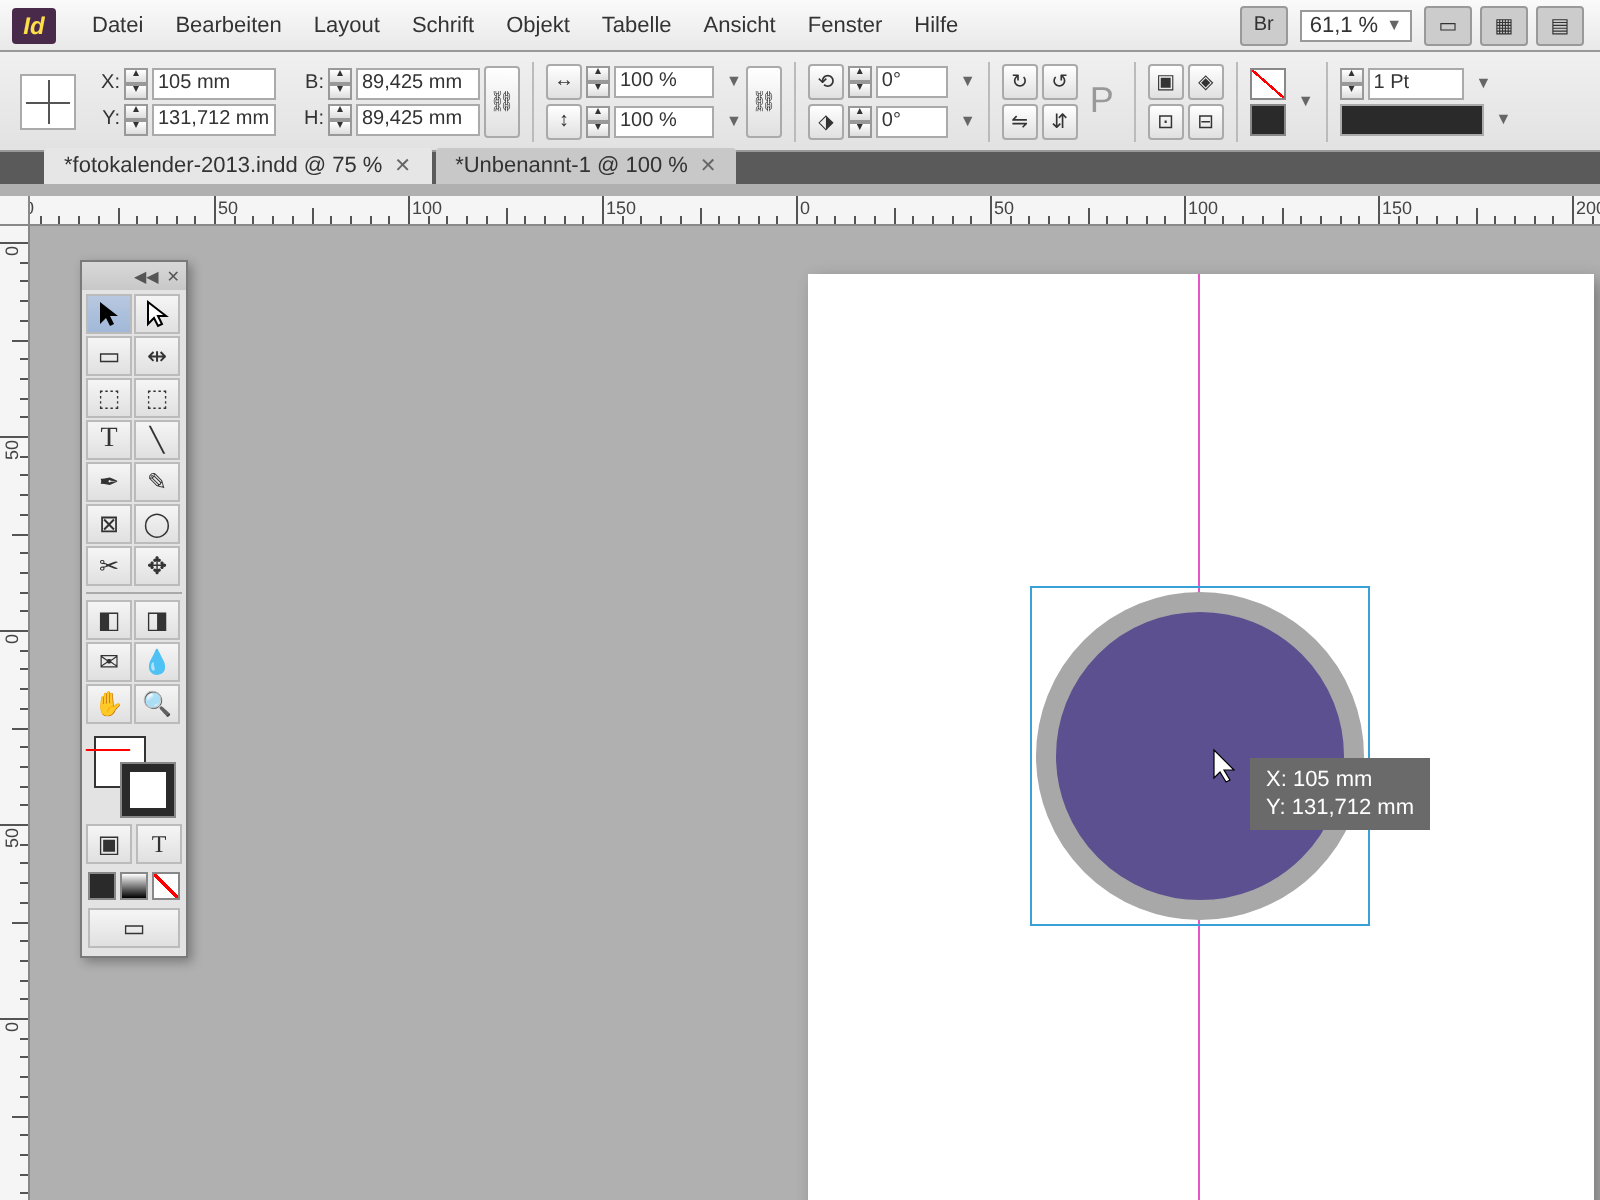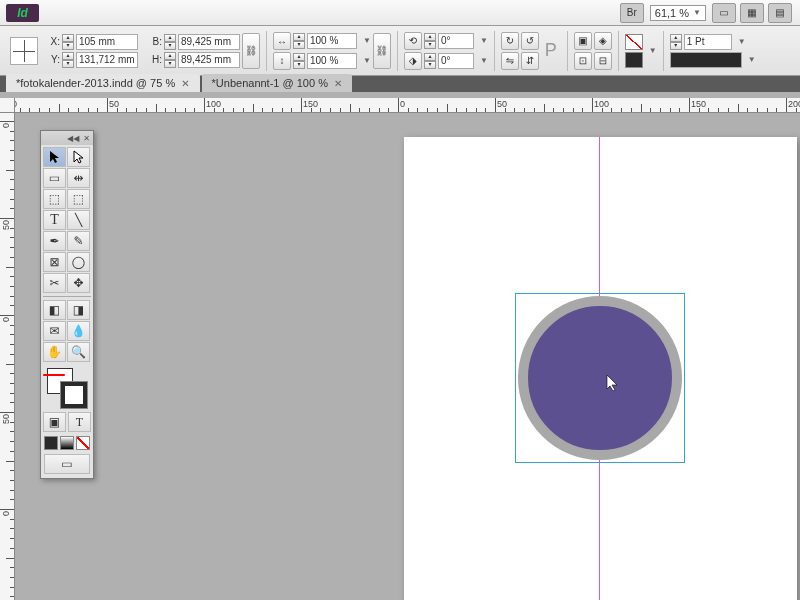--- a/index.html
+++ b/index.html
@@ -1,39 +1,39 @@
 <!DOCTYPE html>
 <html><head>
 <meta charset="utf-8">
 <style>
 *{box-sizing:border-box;margin:0;padding:0;font-family:Tahoma,Arial,sans-serif;font-size:11px;color:#333;user-select:none}
 body{width:800px;height:600px;background:#b0b0b0;overflow:hidden;position:relative}
 .menubar{height:26px;background:linear-gradient(#fafafa,#e9e9e9);display:flex;align-items:center;padding:0 6px;border-bottom:1px solid #999}
-.id-logo{width:33px;height:18px;background:#4a2a4a;color:#22c55e;display:flex;align-items:center;justify-content:center;font-weight:bold;font-style:italic;font-size:12px;margin-right:10px;border-radius:2px}
+.id-logo{width:22px;height:18px;background:#4a2a4a;color:#fde047;display:flex;align-items:center;justify-content:center;font-weight:bold;font-style:italic;font-size:12px;margin-right:10px;border-radius:2px}
 .menu-item{padding:4px 8px;cursor:default}
 .menubar .spacer{flex:1}
 .app-btn{width:24px;height:20px;background:#ccc;border:1px solid #999;margin:0 2px;display:flex;align-items:center;justify-content:center;font-size:10px;border-radius:2px}
 .zoom-box{display:inline-flex;align-items:center;border:1px solid #999;background:#fff;padding:1px 4px;margin:0 4px}
 .dropdown-arrow{font-size:8px;margin-left:4px;color:#666}
 .control-bar{height:50px;background:linear-gradient(#f0f0f0,#e2e2e2);border-bottom:1px solid #999;display:flex;align-items:center;padding:2px 10px;gap:2px}
 .ref-icon{width:28px;height:28px;background:#fff;border:1px solid #aaa;margin-right:4px;position:relative}
 .ref-icon::before,.ref-icon::after{content:"";position:absolute;background:#555}
 .ref-icon::before{left:2px;right:2px;top:50%;height:1px}
 .ref-icon::after{top:2px;bottom:2px;left:50%;width:1px}
 .dim-group{display:flex;flex-direction:column;gap:2px}
 .dim-row{display:flex;align-items:center;gap:2px}
 .dim-label{width:16px;font-size:10px;text-align:right}
 .dim-input{width:62px;height:16px;border:1px solid #aaa;background:#fff;padding:0 2px;font-size:10px}
 .stepper{display:flex;flex-direction:column}
 .step-btn{width:12px;height:8px;background:linear-gradient(#fff,#ddd);border:1px solid #999;font-size:6px;line-height:5px;text-align:center}
 .sep{width:1px;height:40px;background:#bbb;margin:0 4px}
 .pct-row{display:flex;align-items:center;gap:2px}
 .pct-input{width:50px;height:16px;border:1px solid #aaa;background:#fff;padding:0 2px;font-size:10px}
 .small-icon{width:18px;height:18px;background:linear-gradient(#fff,#e0e0e0);border:1px solid #aaa;display:flex;align-items:center;justify-content:center;font-size:10px;border-radius:2px}
-.tabbar{height:16px;background:#5a5a5a;display:flex;align-items:flex-end;padding:0 6px}
+.tabbar{height:16px;background:#5a5a5a;display:flex;align-items:flex-end;padding:0 22px}
 .tab{background:#e6e6e6;padding:3px 10px;font-size:11px;margin-right:2px;border-radius:2px 2px 0 0;display:flex;align-items:center;gap:6px}
 .tab.active{background:#c8c8c8}
 .tab-close{font-size:10px;color:#666}
 .workspace{position:absolute;top:98px;left:0;right:0;bottom:0;background:#b0b0b0}
 .hruler{position:absolute;top:0;left:15px;right:0;height:15px;background:#f5f5f5;border-bottom:1px solid #888;overflow:hidden}
 .vruler{position:absolute;top:15px;left:0;width:15px;bottom:0;background:#f5f5f5;border-right:1px solid #888;overflow:hidden}
 .ruler-corner{position:absolute;top:0;left:0;width:15px;height:15px;background:#f5f5f5;border-right:1px solid #888;border-bottom:1px solid #888}
 .tick{position:absolute;background:#555}
 .tick-label{position:absolute;font-size:9px;color:#444}
 .canvas{position:absolute;top:15px;left:15px;right:0;bottom:0;overflow:hidden}
@@ -61,20 +61,31 @@
 svg{overflow:visible}
 .angle-input{width:36px;height:16px;border:1px solid #aaa;background:#fff;padding:0 2px;font-size:10px}
 .stroke-weight{width:48px;height:16px;border:1px solid #aaa;background:#fff;padding:0 2px;font-size:10px}
 .stroke-style{width:72px;height:16px;border:1px solid #aaa;background:#2a2a2a}
 </style>
 </head>
 <body>
 
 <div class="menubar">
   <div class="id-logo">Id</div>
+  <div id="menu-items" style="display: flex;">
+      <div class="menu-item">Datei</div>
+      <div class="menu-item">Bearbeiten</div>
+      <div class="menu-item">Layout</div>
+      <div class="menu-item">Schrift</div>
+      <div class="menu-item">Objekt</div>
+      <div class="menu-item">Tabelle</div>
+      <div class="menu-item">Ansicht</div>
+      <div class="menu-item">Fenster</div>
+      <div class="menu-item">Hilfe</div>
+    </div>
   <div class="spacer"></div>
   <div class="app-btn">Br</div>
   <div class="zoom-box">
       <span>61,1 %</span>
       <span class="dropdown-arrow">▼</span>
     </div>
   <div class="app-btn">▭</div>
   <div class="app-btn">▦</div>
   <div class="app-btn">▤</div>
 </div>
@@ -377,20 +388,24 @@
     </div>
 
     <div class="sel-box" style="left:500px;top:180px;width:170px;height:170px"></div>
 
     <div class="circle" style="left:503px;top:183px;width:164px;height:164px"></div>
 
     <svg class="cursor" style="left:592px;top:262px">
         <path d="M0 0 L0 14 L3 11 L6 16 L8 15 L5 10 L10 10 Z" fill="#fff" stroke="#000" stroke-width="0.6"></path>
       </svg>
 
+    <div class="tooltip" style="left:610px;top:266px">
+      <div>X: 105 mm</div>
+      <div>Y: 131,712 mm</div>
+    </div>
   </div>
 </div>
 
 <div class="tools">
   <div class="tools-header">
       <span>◀◀</span>
       <span>✕</span>
     </div>
   <div class="tool-grid">
     <div class="tool selected">

